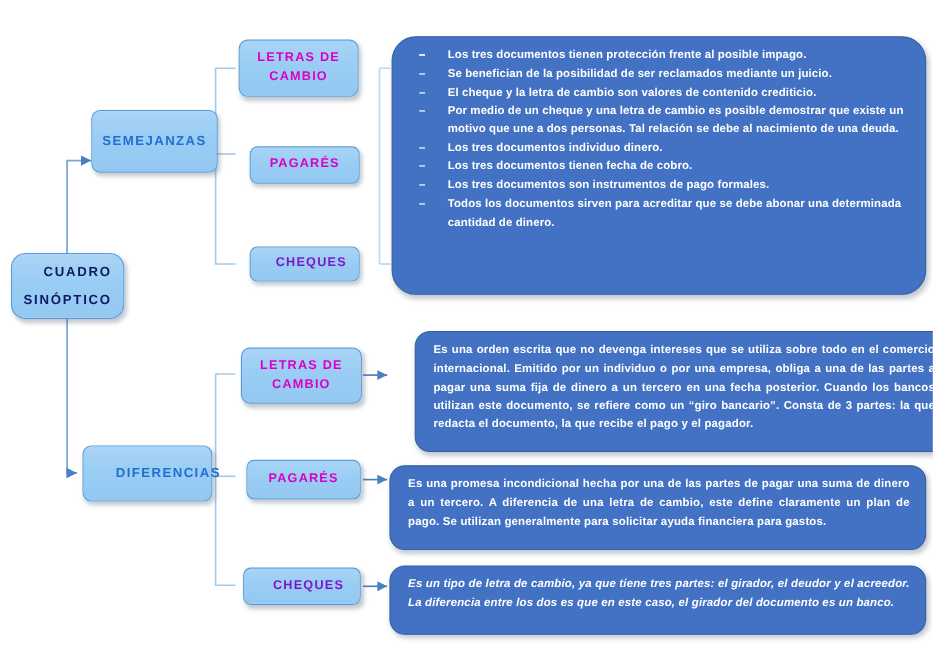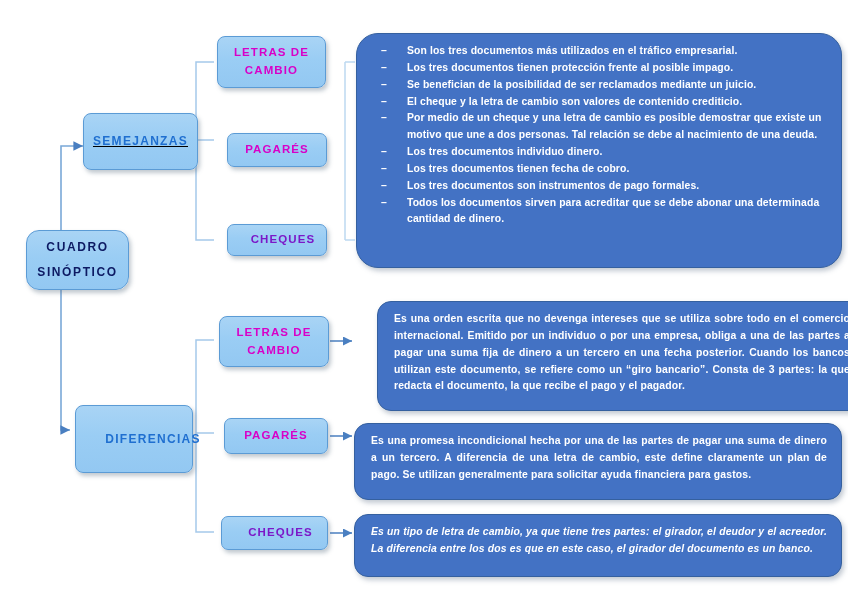--- a/index.html
+++ b/index.html
@@ -165,57 +165,57 @@
       <line x1="330" y1="341" x2="352" y2="341" stroke="#4a7fc1" stroke-width="1.5" marker-end="url(#arrow-right)"></line>
     </g>
     <g>
       <line x1="330" y1="436" x2="352" y2="436" stroke="#4a7fc1" stroke-width="1.5" marker-end="url(#arrow-right)"></line>
     </g>
     <g>
       <line x1="330" y1="533" x2="352" y2="533" stroke="#4a7fc1" stroke-width="1.5" marker-end="url(#arrow-right)"></line>
     </g>
   </svg>
 
-  <div class="node root" style="left:26px; top:230px; width:103px; height:60px;">
+  <div class="node root" style="left:10px; top:230px; width:103px; height:60px;text-align:right;">
     <span class="label">CUADRO
 SINÓPTICO</span>
   </div>
 
-  <div class="node branch" style="left:83px; top:113px; width:115px; height:57px;text-decoration:underline;">
+  <div class="node branch" style="left:83px; top:100px; width:115px; height:57px;">
     <span class="label">SEMEJANZAS</span>
   </div>
 
   <div class="node leaf-magenta" style="left:217px; top:36px; width:109px; height:52px;">
     <span class="label">LETRAS DE
 CAMBIO</span>
   </div>
 
   <div class="node leaf-magenta square" style="left:227px; top:133px; width:100px; height:34px;">
     <span class="label">PAGARÉS</span>
   </div>
 
   <div class="node leaf-purple square" style="left:227px; top:224px; width:100px; height:32px;">
     <span class="label">CHEQUES</span>
   </div>
 
   <div class="panel rounded-lg" style="left:356px; top:33px; width:486px; height:235px;">
     <ul>
-        <li><span class="dash">–</span><span>Son los tres documentos más utilizados en el tráfico empresarial.</span></li>
+        <li><span class="dash">–</span></li>
         <li><span class="dash">–</span><span>Los tres documentos tienen protección frente al posible impago.</span></li>
         <li><span class="dash">–</span><span>Se benefician de la posibilidad de ser reclamados mediante un juicio.</span></li>
         <li><span class="dash">–</span><span>El cheque y la letra de cambio son valores de contenido crediticio.</span></li>
         <li><span class="dash">–</span><span>Por medio de un cheque y una letra de cambio es posible demostrar que existe un motivo que une a dos personas. Tal relación se debe al nacimiento de una deuda.</span></li>
         <li><span class="dash">–</span><span>Los tres documentos individuo dinero.</span></li>
         <li><span class="dash">–</span><span>Los tres documentos tienen fecha de cobro.</span></li>
         <li><span class="dash">–</span><span>Los tres documentos son instrumentos de pago formales.</span></li>
         <li><span class="dash">–</span><span>Todos los documentos sirven para acreditar que se debe abonar una determinada cantidad de dinero.</span></li>
       </ul>
   </div>
 
-  <div class="node branch" style="left:75px; top:405px; width:118px; height:68px;padding-left:44px;">
+  <div class="node branch" style="left:75px; top:405px; width:118px; height:51px;padding-left:44px;">
     <span class="label">DIFERENCIAS</span>
   </div>
 
   <div class="node leaf-magenta" style="left:219px; top:316px; width:110px; height:51px;">
     <span class="label">LETRAS DE
 CAMBIO</span>
   </div>
 
   <div class="node leaf-magenta square" style="left:224px; top:418px; width:104px; height:36px;">
     <span class="label">PAGARÉS</span>

